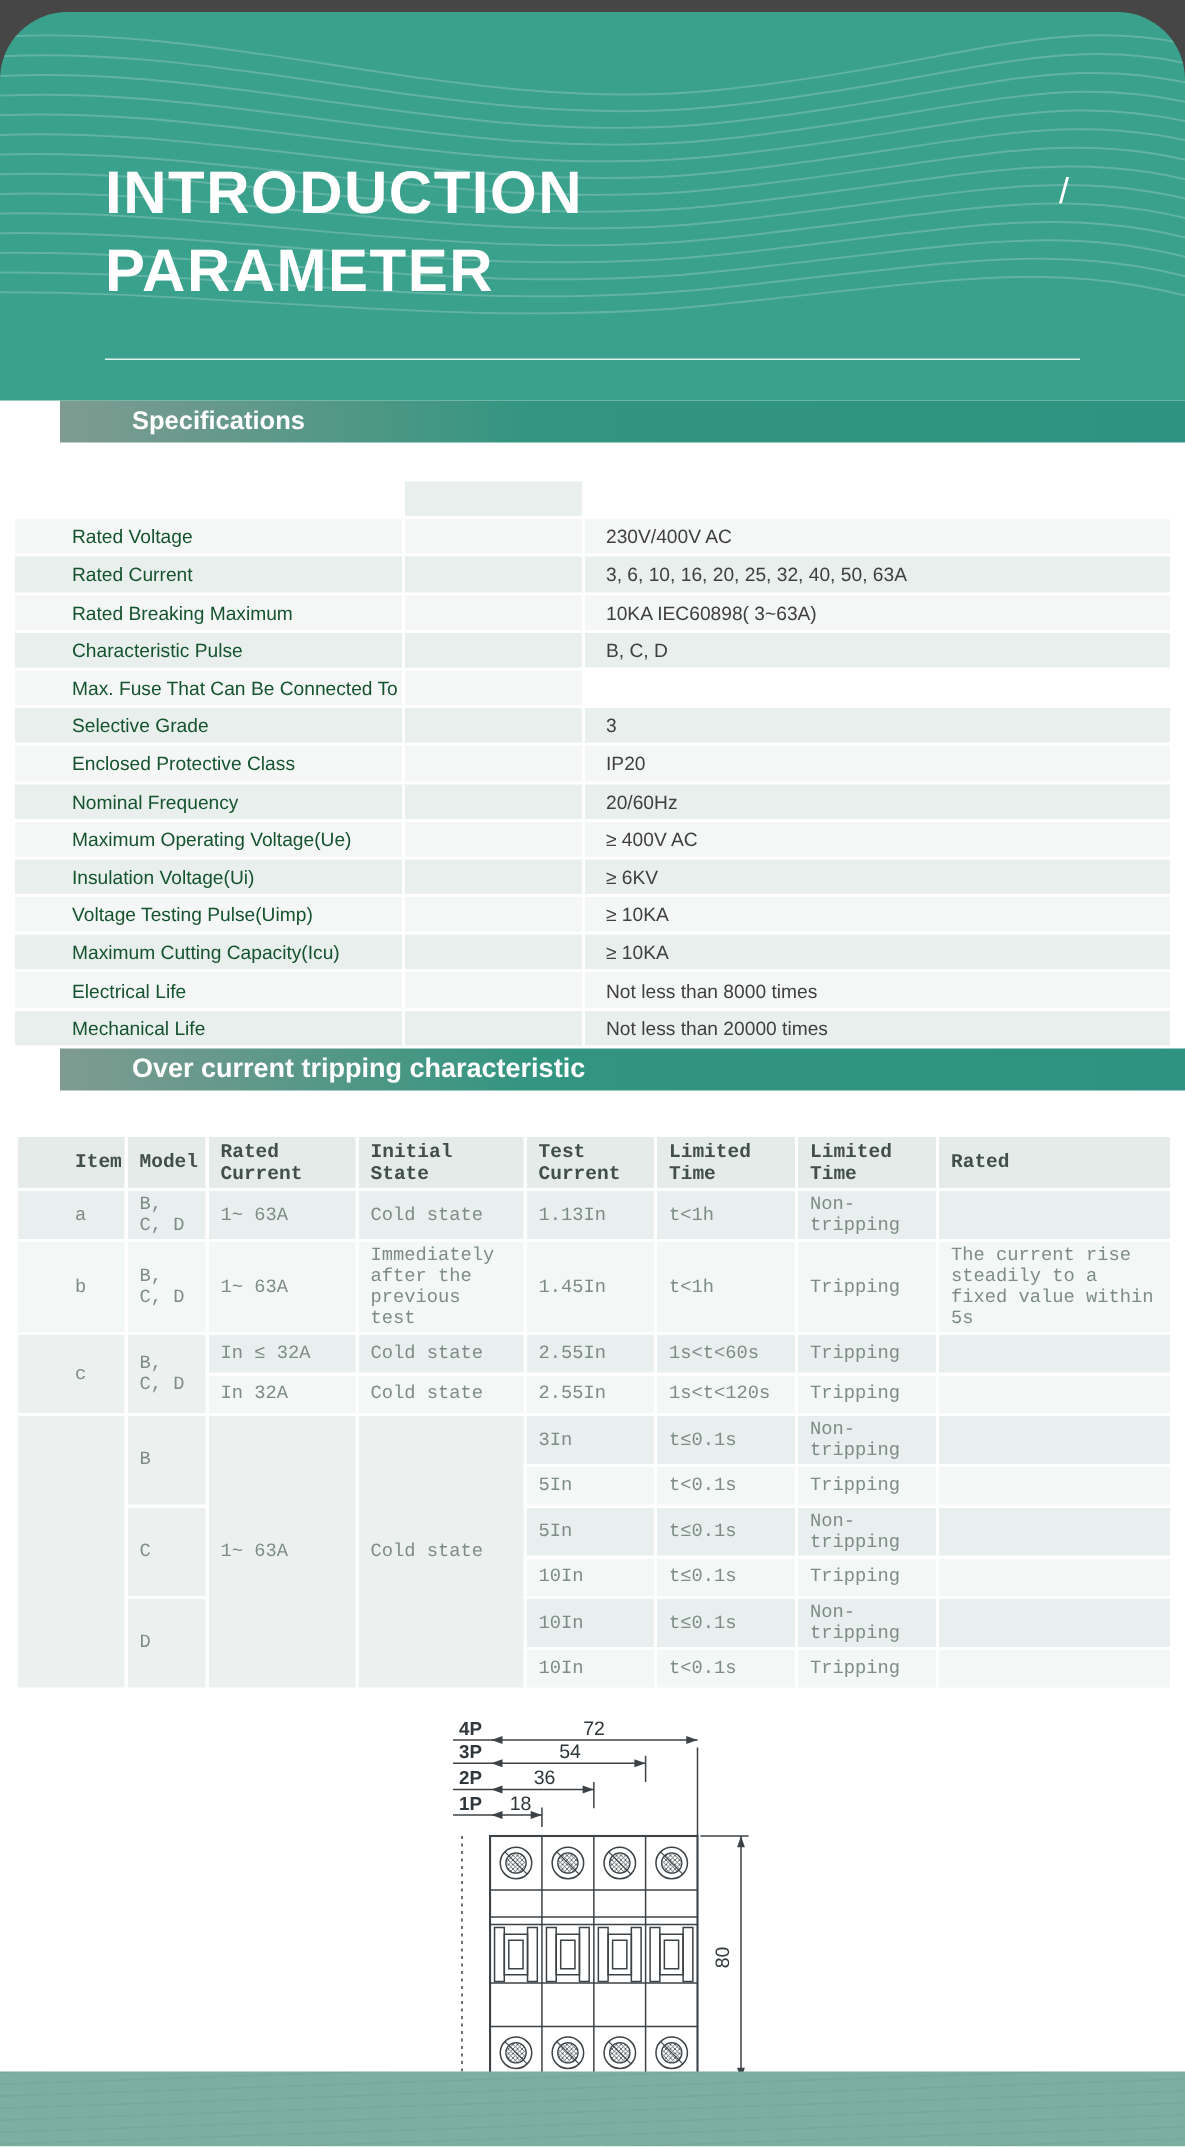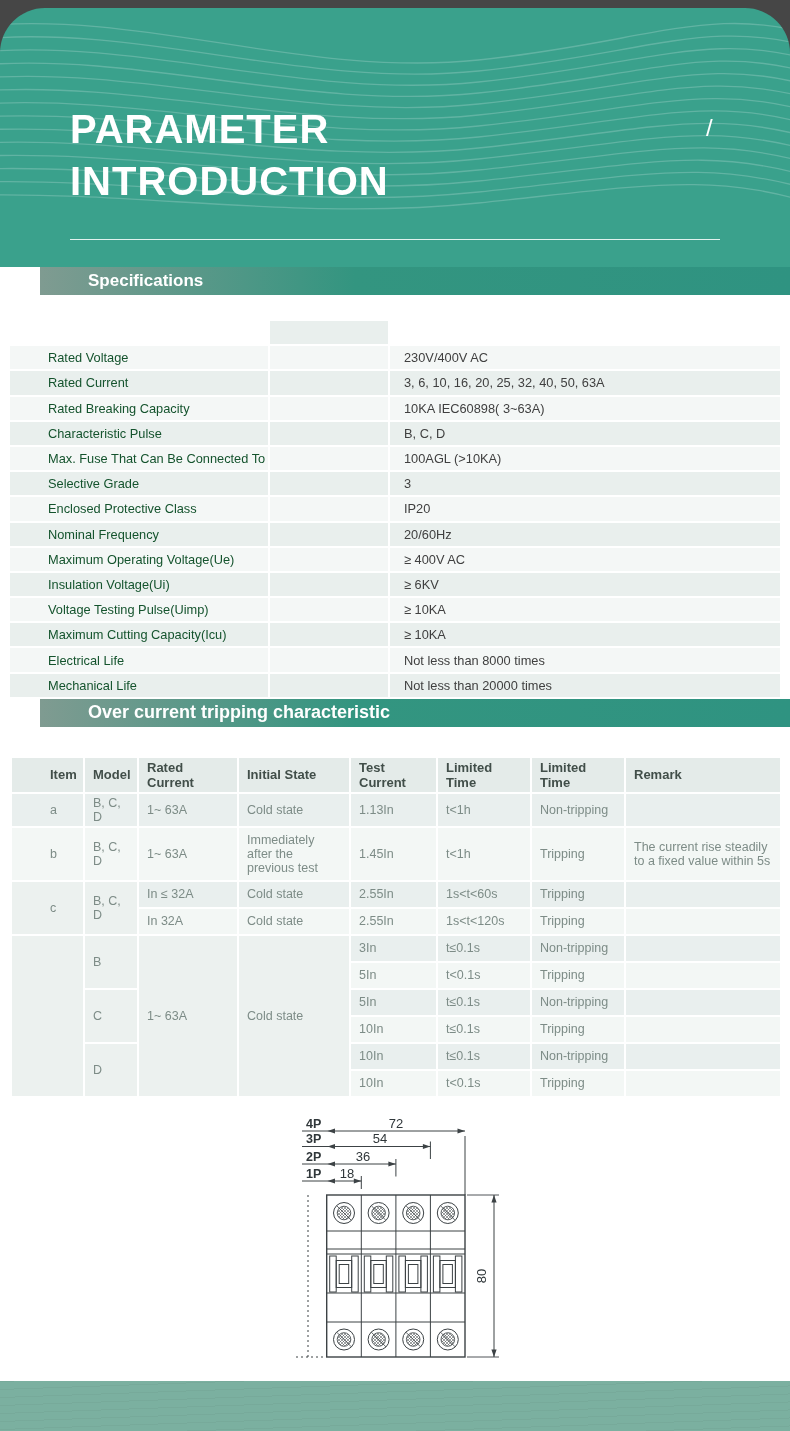--- a/index.html
+++ b/index.html
@@ -39,21 +39,21 @@
   .spec-row .c { display:flex; align-items:center; font-size:12.8px; color:#14532d; }
   .spec-row .lab { width:260px; padding-left:38px; border-right:2px solid #fff; }
   .spec-row .mid { width:120px; border-right:2px solid #fff; }
   .spec-row .val { flex:1; padding-left:14px; color:#404040; }
   .spec-row:nth-child(odd)  .c { background:#e9efed; }
   .spec-row:nth-child(even) .c { background:#f4f7f6; }
   .spec-row.first .lab, .spec-row.first .val { color:#49534e; font-weight:700;margin-top:33px; }
 
   
   .trip-section { padding:29px 10px 0 10px; }
-  table.trip { width:770px; table-layout:fixed; border-collapse:collapse; }
+  table.trip { width:770px; table-layout:fixed; border-collapse:collapse;font-family:Liberation Mono, monospace; }
   table.trip td, table.trip th {
     border:2px solid #ffffff; font-size:12.5px; color:#7d8c87; font-weight:400;
     padding:2px 8px; text-align:left; vertical-align:middle; overflow:hidden;
   }
   table.trip th { color:#414e49; font-weight:700; font-size:13px; background:#e4ebe9; height:27px; }
   table.trip td.col1 { padding-left:38px; }
   table.trip th.col1 { padding-left:38px; }
   table.trip tr { height:27px; }
   table.trip tr.tall { height:54px; }
   table.trip td.odd  { background:#e9efee; }
@@ -89,22 +89,22 @@
       <path d="M-20 109 C 140 100, 300 147, 470 129 S 700 85, 810 121"></path>
       <path d="M-20 122 C 140 114, 300 158, 470 140 S 700 98, 810 134"></path>
       <path d="M-20 135 C 140 128, 300 169, 470 151 S 700 111, 810 147"></path>
       <path d="M-20 148 C 140 142, 300 180, 470 162 S 700 124, 810 160"></path>
       <path d="M-20 161 C 140 156, 300 191, 470 173 S 700 137, 810 173"></path>
       <path d="M-20 174 C 140 170, 300 202, 470 184 S 700 150, 810 186"></path>
       <path d="M-20 187 C 140 184, 300 213, 470 195 S 700 163, 810 199"></path>
     </g>
   </svg>
   <div class="hero-title">
+    <div>INTRODUCTION</div>
     <div>PARAMETER</div>
-    <div>INTRODUCTION</div>
   </div>
   <div class="hero-slash">/</div>
   <div class="hero-rule"></div>
 </div>
 
 <div class="banner spec">
   <span>Specifications</span>
 </div>
 
 <div class="spec-table">
@@ -117,33 +117,32 @@
       <div class="c lab">Rated Voltage</div>
       <div class="c mid"></div>
       <div class="c val">230V/400V AC</div>
     </div>
   <div class="spec-row">
       <div class="c lab">Rated Current</div>
       <div class="c mid"></div>
       <div class="c val">3, 6, 10, 16, 20, 25, 32, 40, 50, 63A</div>
     </div>
   <div class="spec-row">
-      <div class="c lab">Rated Breaking Capacity</div>
+      <div class="c lab">Rated Breaking Maximum</div>
       <div class="c mid"></div>
       <div class="c val">10KA IEC60898( 3~63A)</div>
     </div>
   <div class="spec-row">
       <div class="c lab">Characteristic Pulse</div>
       <div class="c mid"></div>
       <div class="c val">B, C, D</div>
     </div>
   <div class="spec-row">
       <div class="c lab">Max. Fuse That Can Be Connected To</div>
       <div class="c mid"></div>
-      <div class="c val">100AGL (&gt;10KA)</div>
     </div>
   <div class="spec-row">
       <div class="c lab">Selective Grade</div>
       <div class="c mid"></div>
       <div class="c val">3</div>
     </div>
   <div class="spec-row">
       <div class="c lab">Enclosed Protective Class</div>
       <div class="c mid"></div>
       <div class="c val">IP20</div>
@@ -203,21 +202,21 @@
     </colgroup>
     <tbody>
         <tr>
       <th class="col1">Item</th>
       <th>Model</th>
       <th>Rated Current</th>
       <th>Initial State</th>
       <th>Test Current</th>
       <th>Limited Time</th>
       <th>Limited Time</th>
-      <th>Remark</th>
+      <th>Rated</th>
     </tr>
     <tr>
       <td class="col1 odd">a</td>
       <td class="odd">B, C, D</td>
       <td class="odd">1~ 63A</td>
       <td class="odd">Cold state</td>
       <td class="odd">1.13In</td>
       <td class="odd">t&lt;1h</td>
       <td class="odd">Non-tripping</td>
       <td class="odd"></td>

